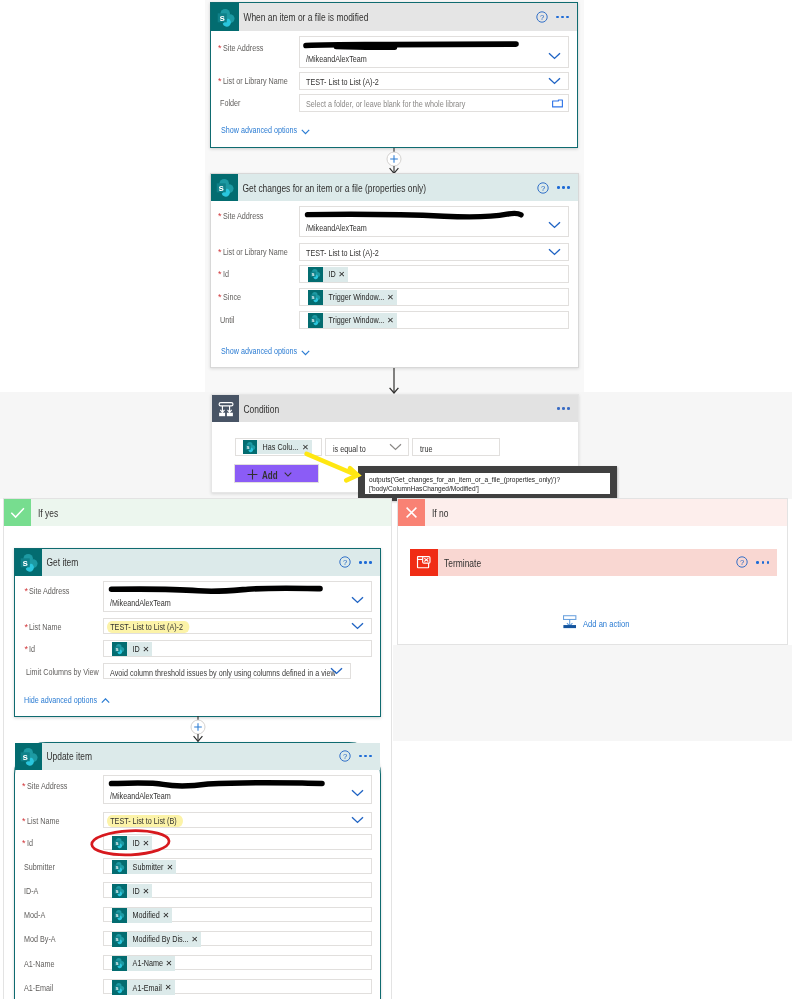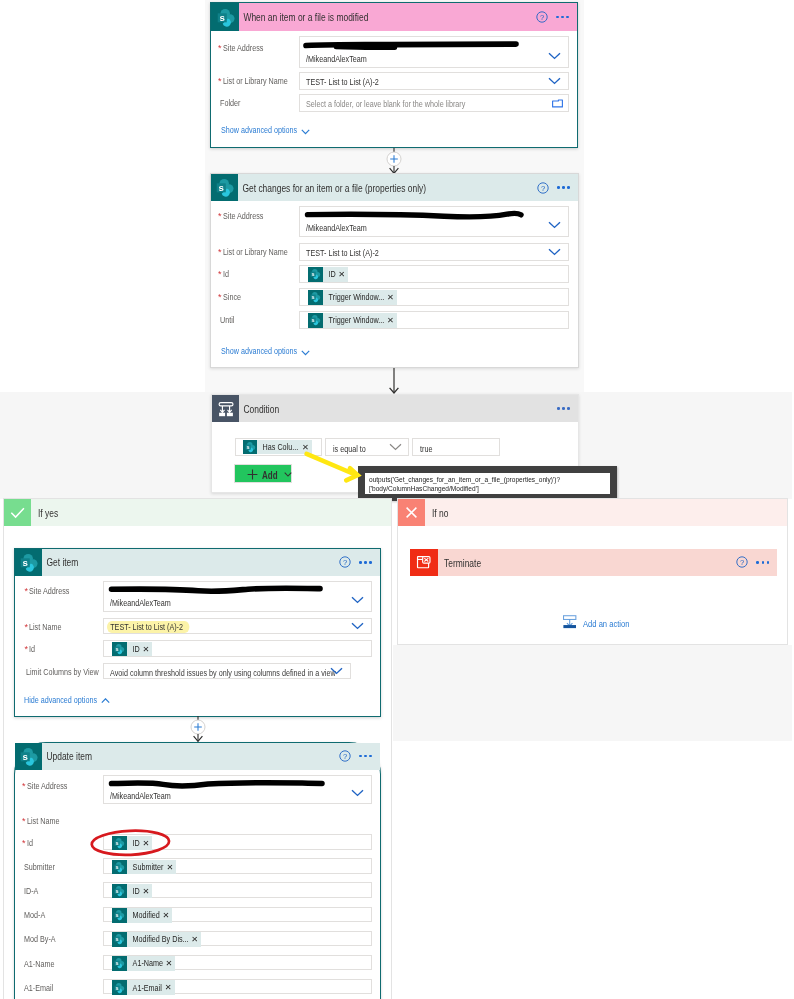--- a/index.html
+++ b/index.html
@@ -88,21 +88,21 @@
   </g>
 </defs>
   </svg>
 
 <div class="abs" style="left:0;top:0;width:794px;height:392px;background:#ffffff;"></div>
 <div class="abs" style="left:205px;top:0;width:379px;height:392px;background:#f8f8f8;"></div>
 <div class="abs" style="left:0;top:392px;width:792px;height:107px;background:#f6f6f6;"></div>
 <div class="abs" style="left:0;top:499px;width:794px;height:500px;background:#ffffff;"></div>
 
 <div class="card sel" style="left:210px;top:2px;width:368px;height:146px;">
-  <div class="cardhdr" style="background:#f9a8d4;height:28px;">
+  <div class="cardhdr" style="background:#e5e5e5;height:28px;">
     <div class="iconbox" style="background:#036C70;width:28px;flex:0 0 28px;height:28px;">
       <svg width="21" height="21" viewBox="0 0 20 20">
           <use href="#sp-glyph"></use>
         </svg>
     </div>
     <div class="title" style="padding-left:6px;">When an item or a file is modified</div>
     <div class="hdrtools" style="height:28px;">
       <span>
         <svg class="helpico" viewBox="0 0 12 12">
             <circle cx="6" cy="6" r="5.2" fill="none" stroke="#2064c4" stroke-width="0.9"></circle>
@@ -307,21 +307,21 @@
       <div class="fieldtext" style="position:absolute;left:7px;top:5px;">is equal to</div>
       <svg class="chev" viewBox="0 0 13 8" style="right:6px;">
           <path d="M1 1.2 L6.5 6.4 L12 1.2" fill="none" stroke="#8a8886" stroke-width="1.2"></path>
         </svg>
     </div>
 
     <div class="fieldbox abs" style="left:199.9px;top:42.7px;width:88px;height:18px;">
       <div class="fieldtext" style="position:absolute;left:7px;top:5px;">true</div>
     </div>
 
-    <div class="fieldbox abs" style="left:22.2px;top:68.6px;width:58px;height:19.1px;background:#22c55e;">
+    <div class="fieldbox abs" style="left:22.2px;top:68.6px;width:85px;height:19.1px;background:#8b5cf6;">
       <svg width="11" height="11" viewBox="0 0 11 11" style="position:absolute;left:11.8px;top:4.3px;">
           <path d="M5.5 0.6 V10.4 M0.6 5.5 H10.4" stroke="#323130" stroke-width="1.1"></path>
         </svg>
       <div style="position:absolute;left:26.6px;top:4.6px;font-size:10.5px;font-weight:bold;color:#323130;display:inline-block;transform:scaleX(.76);transform-origin:left center;">Add</div>
       <svg width="8" height="5" viewBox="0 0 8 5" style="position:absolute;left:48.5px;top:7.8px;">
           <path d="M0.7 0.7 L4 4 L7.3 0.7" fill="none" stroke="#323130" stroke-width="1.05"></path>
         </svg>
     </div>
   </div>
 </div>
@@ -509,20 +509,26 @@
       </svg>
       <div class="fieldtext" style="position:absolute;left:6px;top:15px;">/MikeandAlexTeam</div>
       <svg class="chev" viewBox="0 0 13 8" style="top:auto;bottom:6px;transform:none;">
           <path d="M1 1.2 L6.5 6.4 L12 1.2" fill="none" stroke="#2064c4" stroke-width="1.4"></path>
         </svg>
     </div>
 
     <div class="rlabel abs" style="left:7.5px;top:73px;">
       <span class="req">*</span><span>List Name</span>
     </div>
+    <div class="fieldbox abs" style="left:88.6px;top:69px;width:269.2px;height:16.3px;">
+      <div class="fieldtext hl" style="position:absolute;left:2.5px;top:2.2px;padding:1.4px 8px 1.4px 4px;border-radius:7px;">TEST- List to List (B)</div>
+      <svg class="chev" viewBox="0 0 13 8">
+          <path d="M1 1.2 L6.5 6.4 L12 1.2" fill="none" stroke="#2064c4" stroke-width="1.4"></path>
+        </svg>
+    </div>
 
     <div class="rlabel abs" style="left:7.5px;top:95.5px;">
       <span class="req">*</span><span>Id</span>
     </div>
     <div class="fieldbox abs" style="left:88.6px;top:91.7px;width:269.2px;height:15.7px;">
       <span class="pill" style="position:absolute;left:8px;top:0.5px;">
         <span class="pico">
             <svg width="12" height="12" viewBox="0 0 20 20">
               <use href="#sp-glyph"></use>
             </svg>

